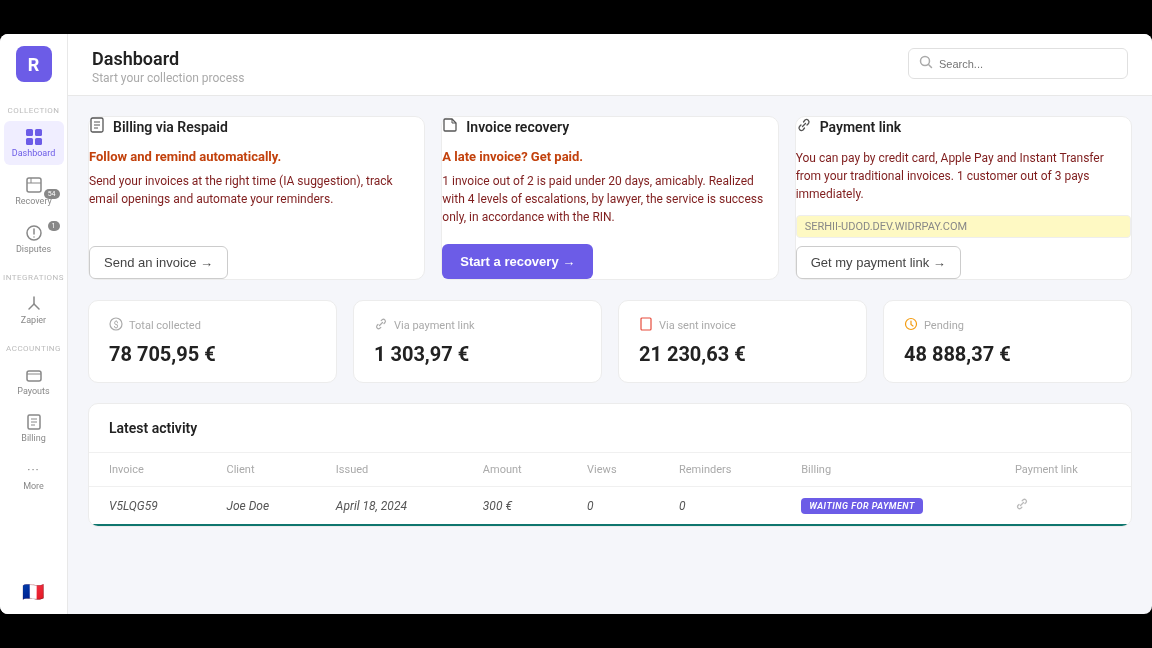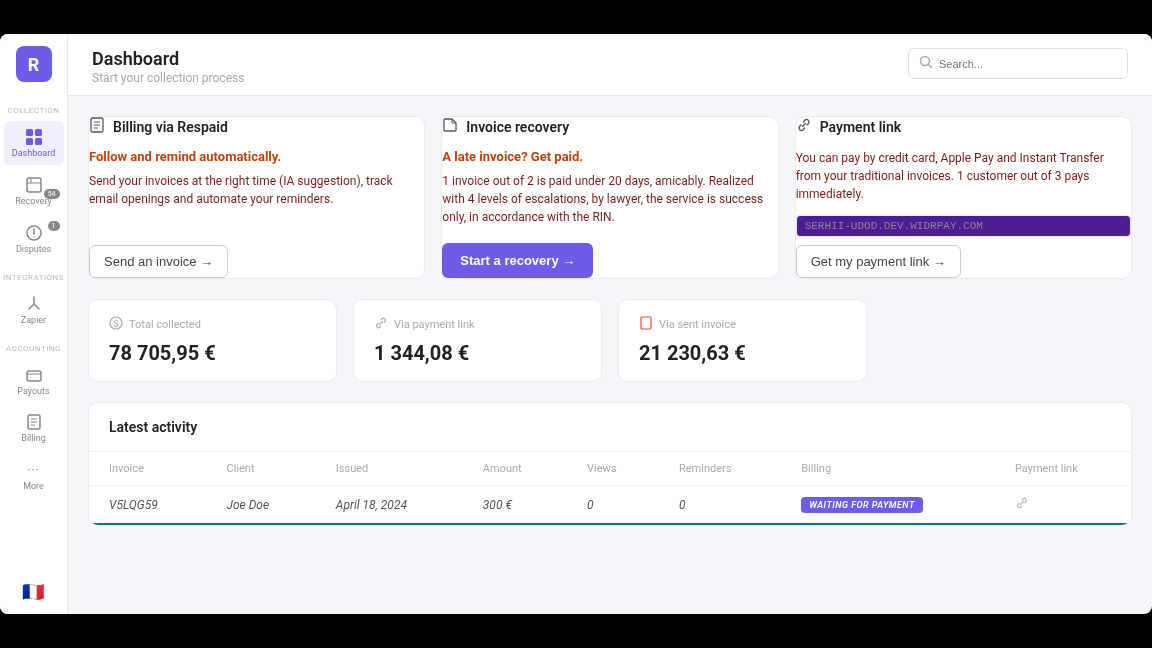--- a/index.html
+++ b/index.html
@@ -181,26 +181,25 @@
       color: #c2410c;
     }
     .card-text {
       font-size: 12px;
       color: #7f1d1d;
       line-height: 1.5;
     }
     .card-link-text {
       font-size: 11px;
       color: #888;
-      background: #4c1d95;
+      background: #fef9c3;
       border: 1px solid #eee;
       border-radius: 4px;
       padding: 4px 8px;
       margin-top: 4px;
-      font-family: Liberation Mono, monospace;
     }
     .card-spacer { flex: 1; }
     .btn-outline {
       display: inline-flex;
       align-items: center;
       gap: 6px;
       border: 1px solid #ccc;
       border-radius: 6px;
       padding: 8px 14px;
       font-size: 13px;
@@ -489,35 +488,47 @@
 
         <div class="stat-card">
           <div class="stat-label">
             <span class="stat-icon">
               <svg width="14" height="14" viewBox="0 0 14 14" fill="none">
                 <path d="M5.5 8.5l3-3M4 7.5l-1 1a2 2 0 0 0 2.8 2.8l1-1M10 6.5l1-1a2 2 0 0 0-2.8-2.8l-1 1" stroke="#aaa" stroke-width="1.2" stroke-linecap="round"></path>
               </svg>
             </span>
             <span>Via payment link</span>
           </div>
-          <div class="stat-value">1 344,08 €</div>
+          <div class="stat-value">1 303,97 €</div>
         </div>
 
         <div class="stat-card">
           <div class="stat-label">
             <span class="stat-icon">
               <svg width="14" height="14" viewBox="0 0 14 14" fill="none">
                 <rect x="2" y="1" width="10" height="12" rx="1" stroke="#e74c3c" stroke-width="1.2" fill="none"></rect>
               </svg>
             </span>
             <span>Via sent invoice</span>
           </div>
           <div class="stat-value">21 230,63 €</div>
         </div>
 
+        <div class="stat-card">
+          <div class="stat-label">
+            <span class="stat-icon">
+              <svg width="14" height="14" viewBox="0 0 14 14" fill="none">
+                <circle cx="7" cy="7" r="5.5" stroke="#f39c12" stroke-width="1.2" fill="none"></circle>
+                <path d="M7 4v3.5l2 1.5" stroke="#f39c12" stroke-width="1.2" stroke-linecap="round"></path>
+              </svg>
+            </span>
+            <span>Pending</span>
+          </div>
+          <div class="stat-value">48 888,37 €</div>
+        </div>
 
       </div>
 
       <div class="activity-section">
         <div class="activity-header">Latest activity</div>
         <table class="activity-table">
           <thead>
             <tr>
               <th>Invoice</th>
               <th>Client</th>

